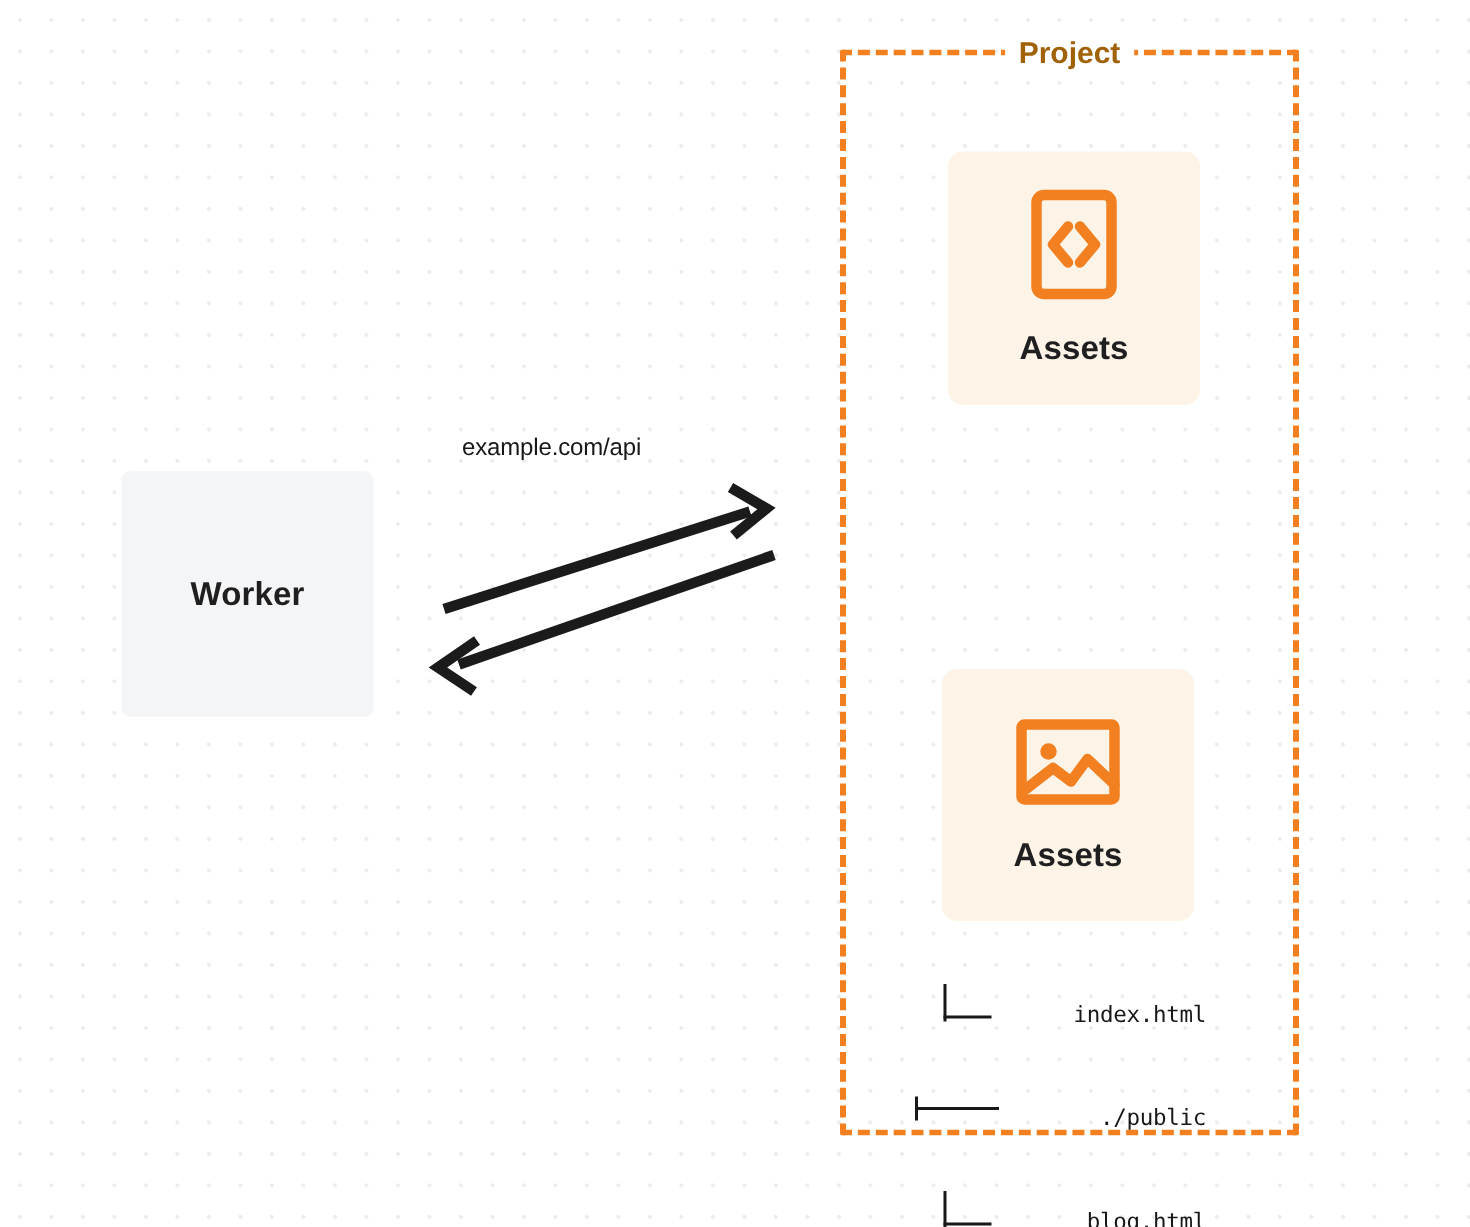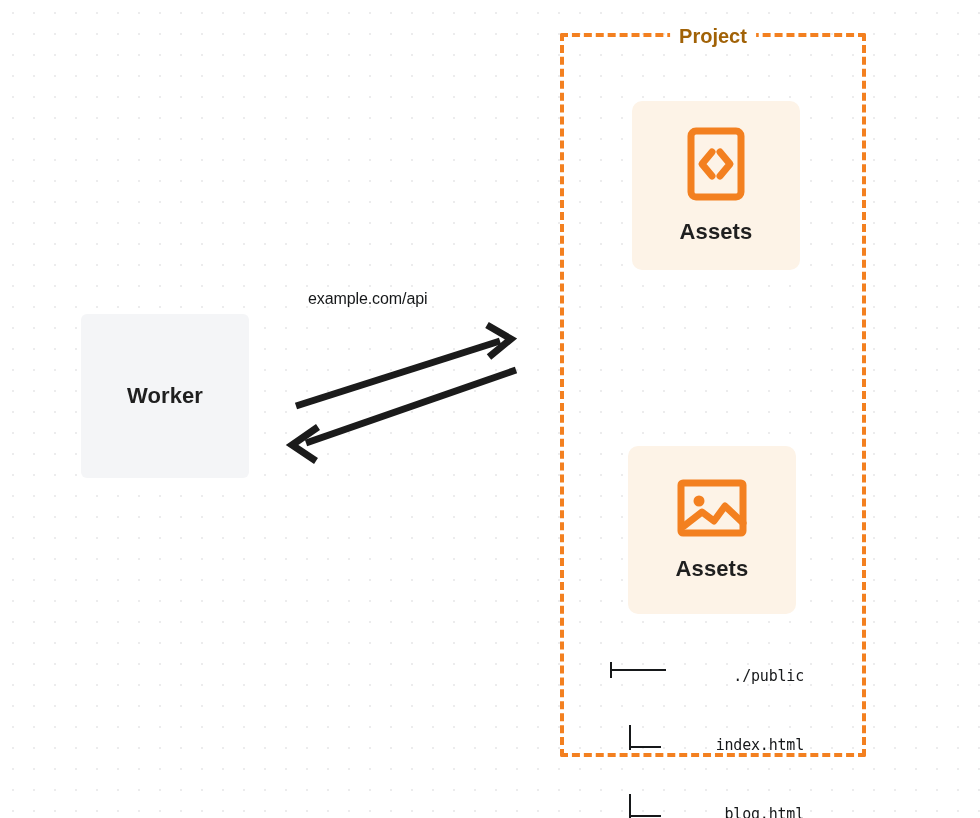--- a/index.html
+++ b/index.html
@@ -219,26 +219,26 @@
         <rect x="4" y="5" width="62" height="50" rx="2" ry="2" fill="none" stroke="#f38020" stroke-width="7"></rect>
         <circle cx="22" cy="23" r="5.5" fill="#f38020"></circle>
         <polyline points="7,48 25,34 37,43 48,28 66,45" fill="none" stroke="#f38020" stroke-width="7" stroke-linecap="round" stroke-linejoin="round"></polyline>
       </svg>
     </span>
     <span class="service-label">Assets</span>
   </div>
 
   <div id="file-tree">
     <div class="tree-row">
+      <span class="tree-branch b-child"></span>
+      <span class="tree-name">index.html</span>
+    </div>
+    <div class="tree-row">
       <span class="tree-branch b-root"></span>
       <span class="tree-name">./public</span>
-    </div>
-    <div class="tree-row">
-      <span class="tree-branch b-child"></span>
-      <span class="tree-name">index.html</span>
     </div>
     <div class="tree-row">
       <span class="tree-branch b-child"></span>
       <span class="tree-name">blog.html</span>
     </div>
     
   </div>
 
 </div>
 

